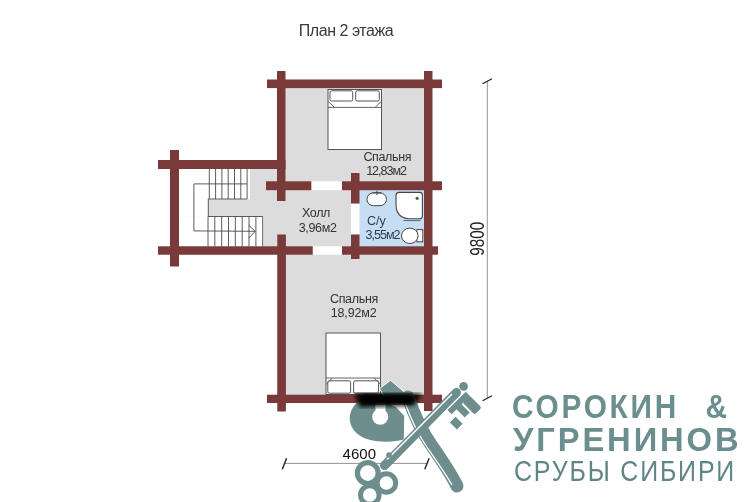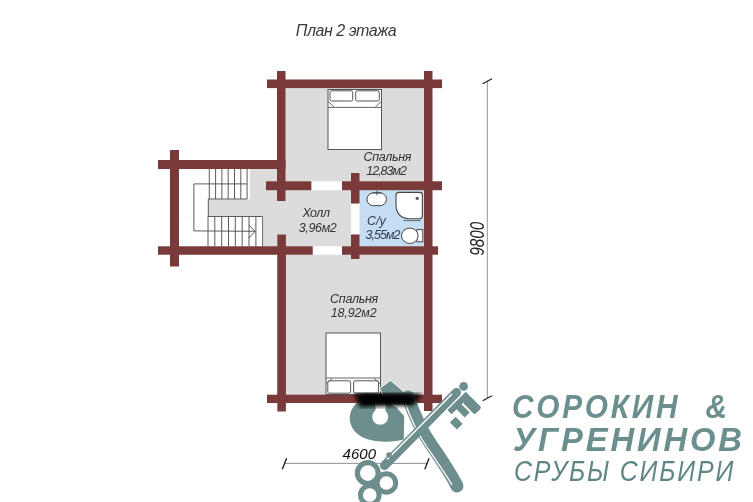--- a/index.html
+++ b/index.html
@@ -1,17 +1,17 @@
 <!DOCTYPE html>
 <html><head>
 <meta charset="utf-8">
 <style>
   html,body{margin:0;padding:0;background:#ffffff;}
   #page{position:relative;width:753px;height:502px;overflow:hidden;background:#ffffff;
-        font-family:"Liberation Sans", sans-serif;font-style:italic;}
+        font-family:"Liberation Sans", sans-serif;}
   svg{position:absolute;left:0;top:0;}
   text{font-family:"Liberation Sans", sans-serif;}
 </style>
 </head>
 <body>
 <div id="page">
 <svg width="753" height="502" viewBox="0 0 753 502">
   <defs>
     <filter id="blur2">
           <feGaussianBlur stdDeviation="2.2"></feGaussianBlur>

